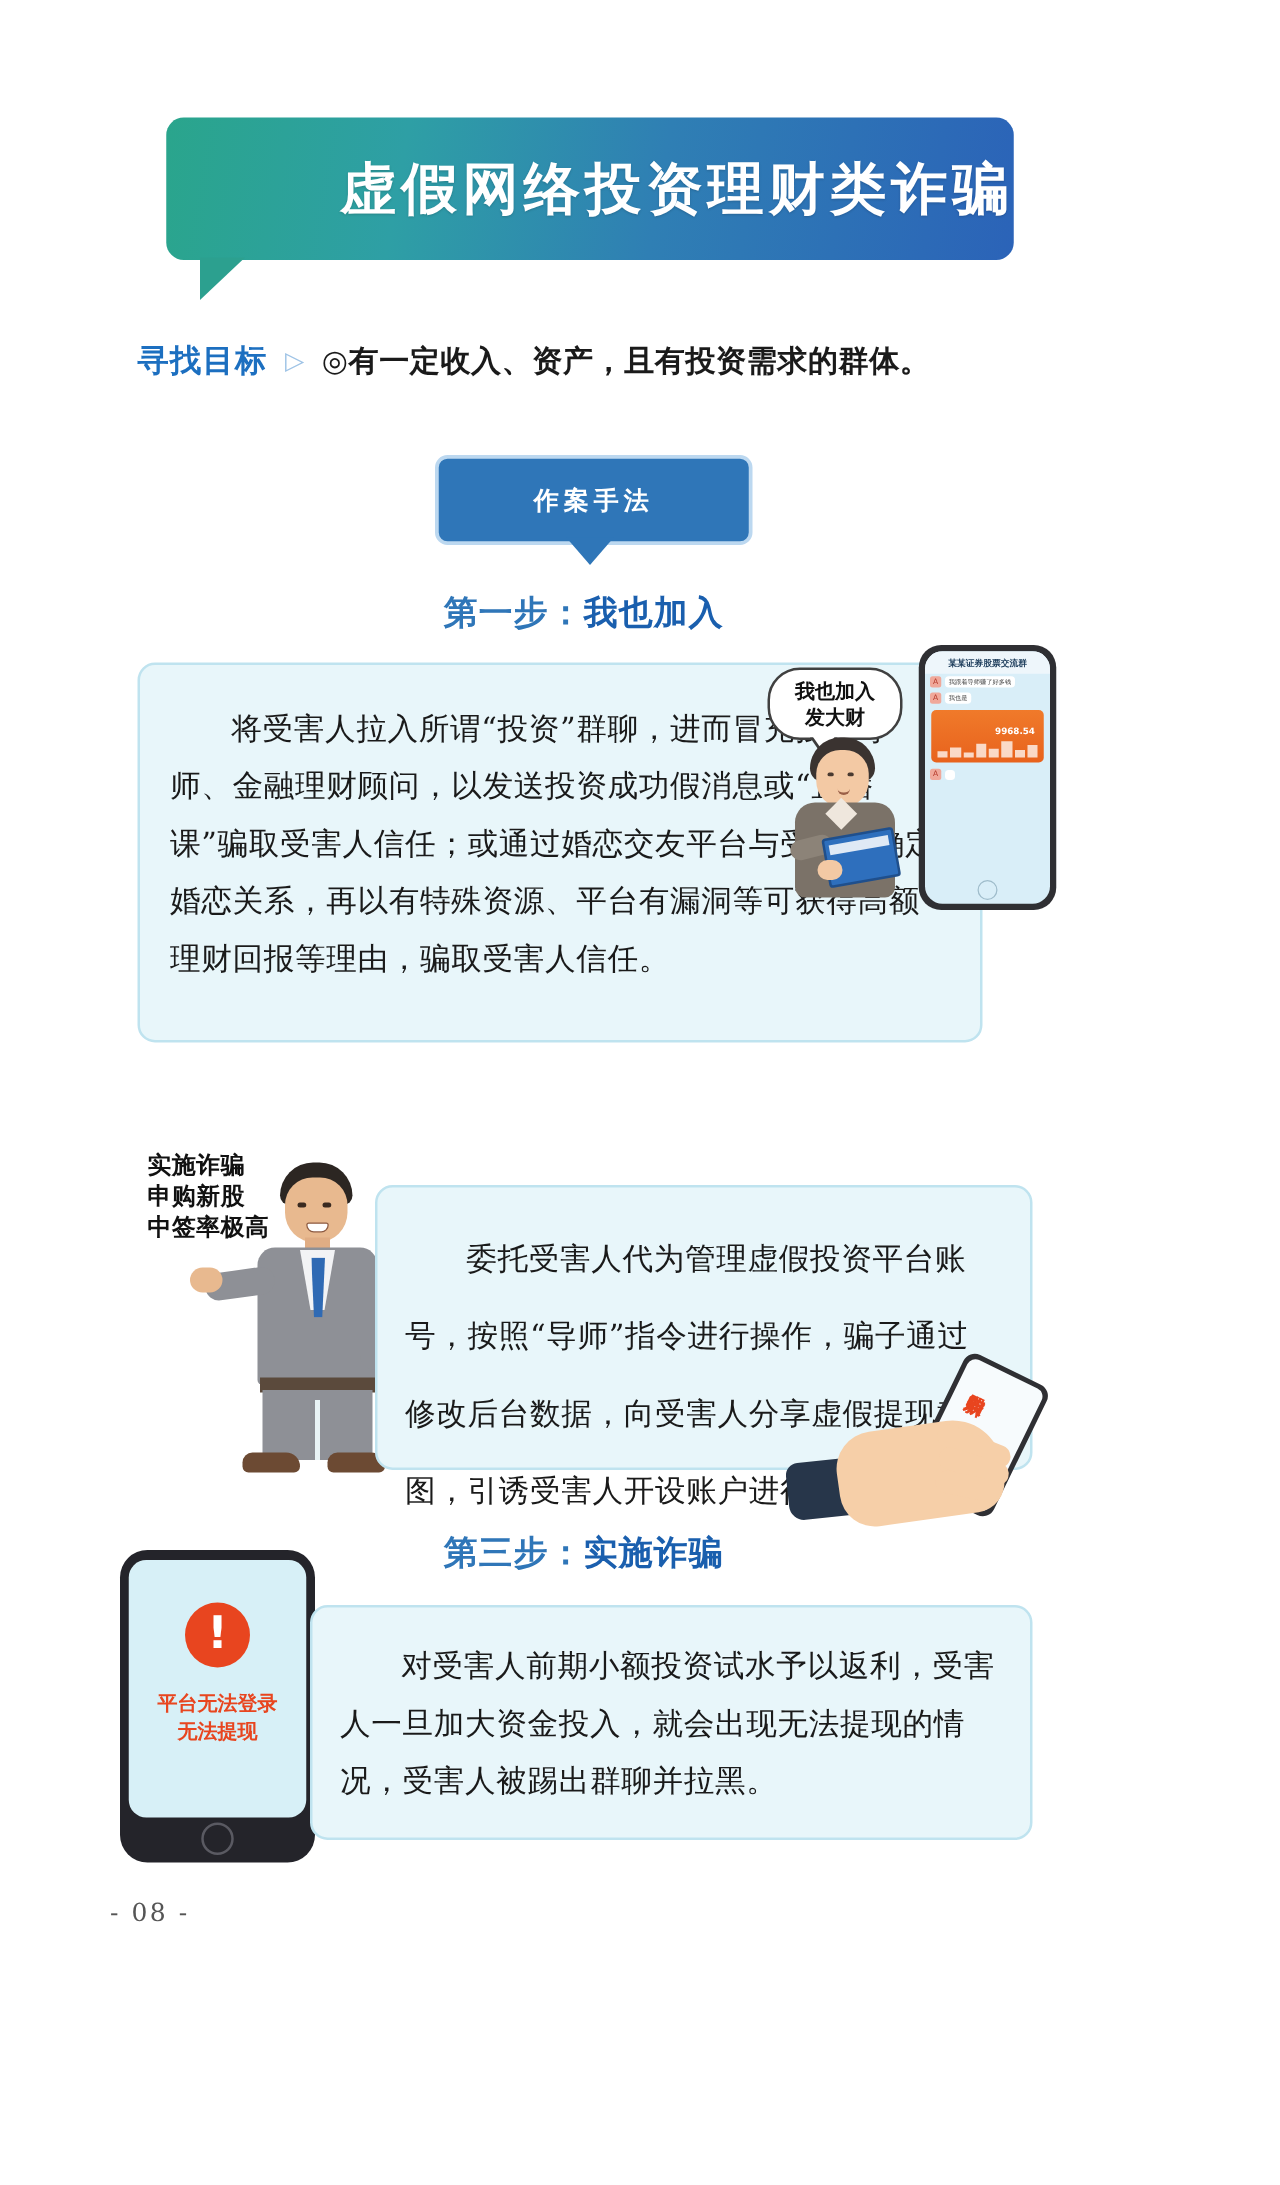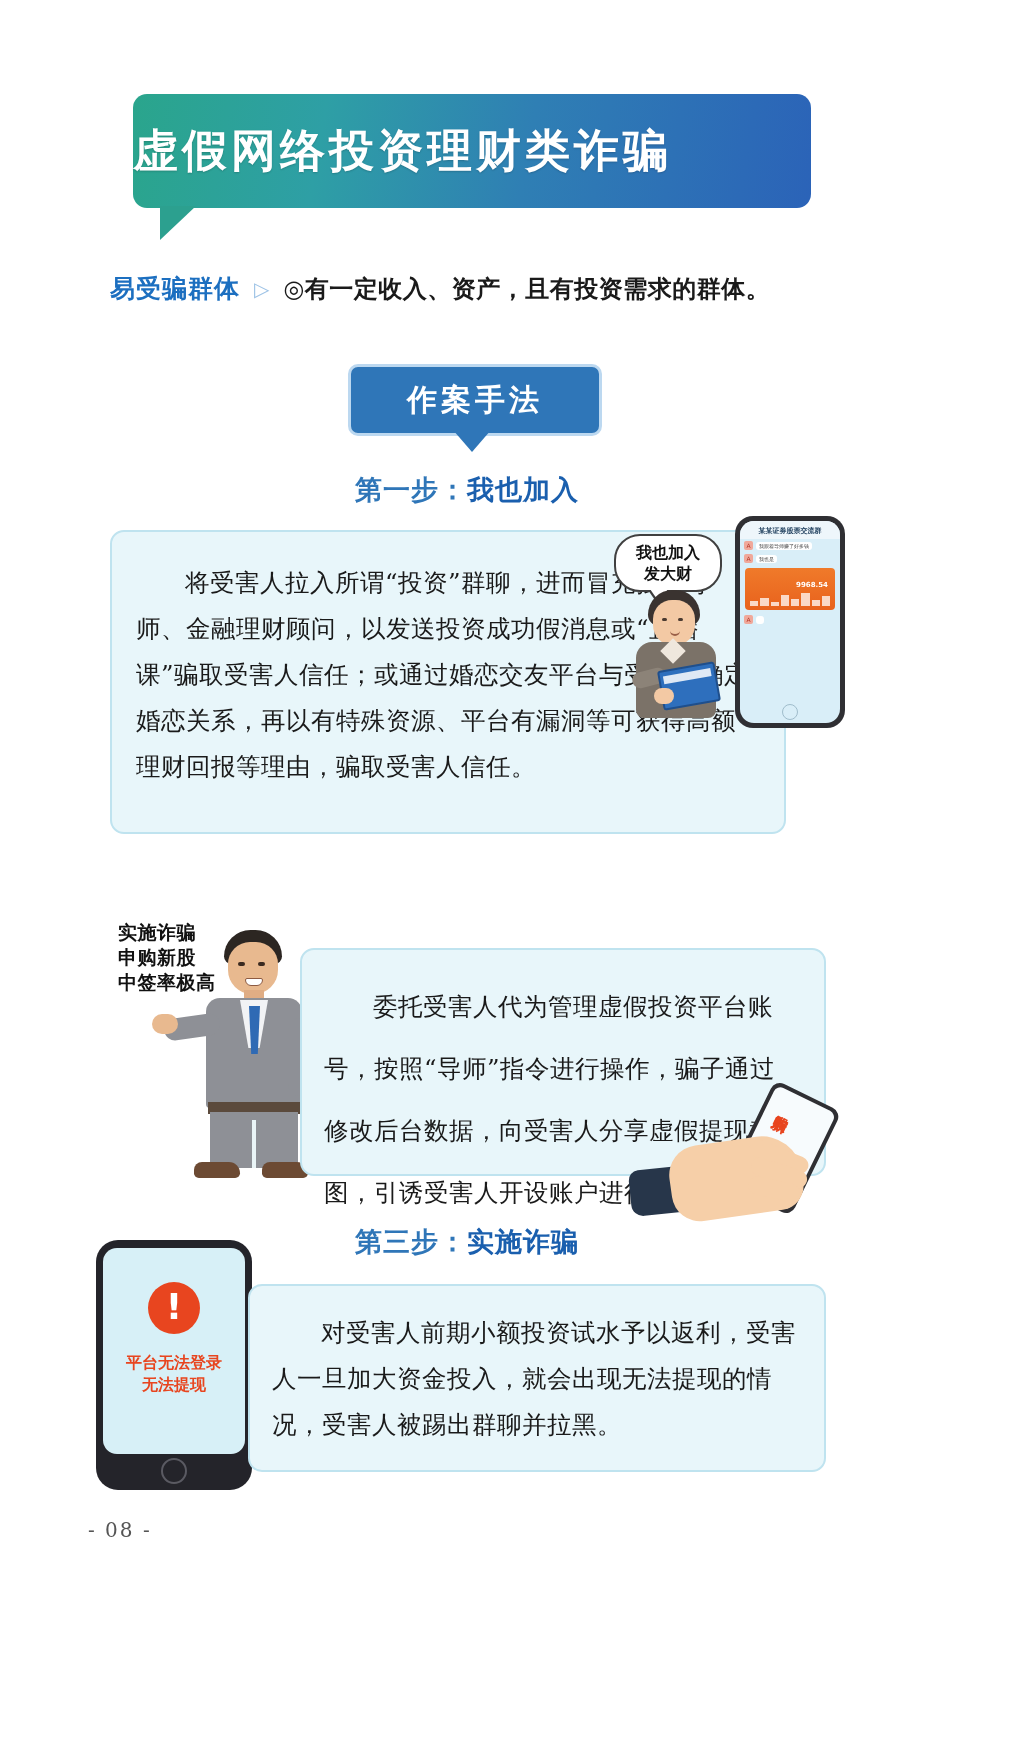--- a/index.html
+++ b/index.html
@@ -25,21 +25,21 @@
   .title-banner {
     position: absolute;
     left: 133px;
     top: 94px;
     width: 678px;
     height: 114px;
     background: linear-gradient(100deg, #2aa58c 0%, #2e9fa5 28%, #2f7fb4 58%, #2b63b8 100%);
     border-radius: 14px;
     display: flex;
     align-items: center;
-    justify-content: flex-start;
+    justify-content: flex-end;
   }
   .title-banner .title-text {
     color: #ffffff;
     font-size: 45px;
     font-weight: bold;
     letter-spacing: 4px;
     font-family: "DejaVu Serif", "Liberation Serif", serif;
     text-shadow: 0 1px 2px rgba(0,0,0,0.18);
   }
   .banner-tail {
@@ -92,21 +92,21 @@
     height: 66px;
     background: #2f76b8;
     border: 3px solid #bcd8f0;
     border-radius: 10px;
     display: flex;
     align-items: center;
     justify-content: center;
   }
   .method-banner span {
     color: #ffffff;
-    font-size: 30px;
+    font-size: 20px;
     font-weight: bold;
     letter-spacing: 4px;
     font-family: "DejaVu Serif", "Liberation Serif", serif;
   }
   .method-tail {
     position: absolute;
     left: 453px;
     top: 430px;
     width: 0;
     height: 0;
@@ -637,21 +637,21 @@
 <body>
 
 <div class="page">
 
   <div class="title-banner">
     <span class="title-text">虚假网络投资理财类诈骗</span>
   </div>
   <div class="banner-tail"></div>
 
   <div class="victim-row">
-    <span class="victim-label">易受骗群体</span>
+    <span class="victim-label">寻找目标</span>
     <span class="victim-arrow">▷</span>
     <span class="victim-text">◎有一定收入、资产，且有投资需求的群体。</span>
   </div>
 
   <div class="method-banner">
     <span>作案手法</span>
   </div>
   <div class="method-tail"></div>
 
   <div class="step-heading" id="step1-heading">

